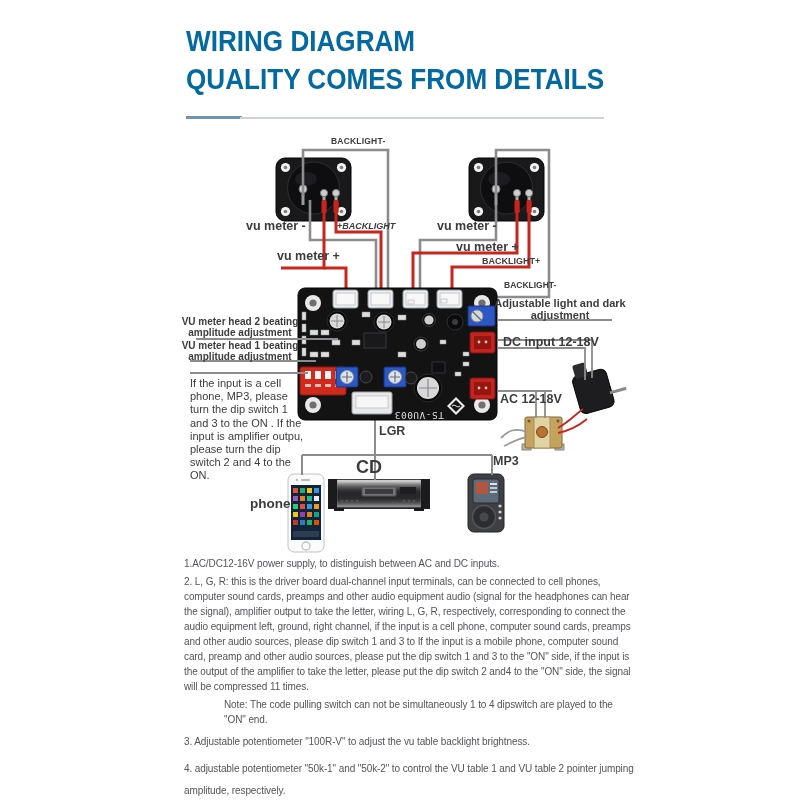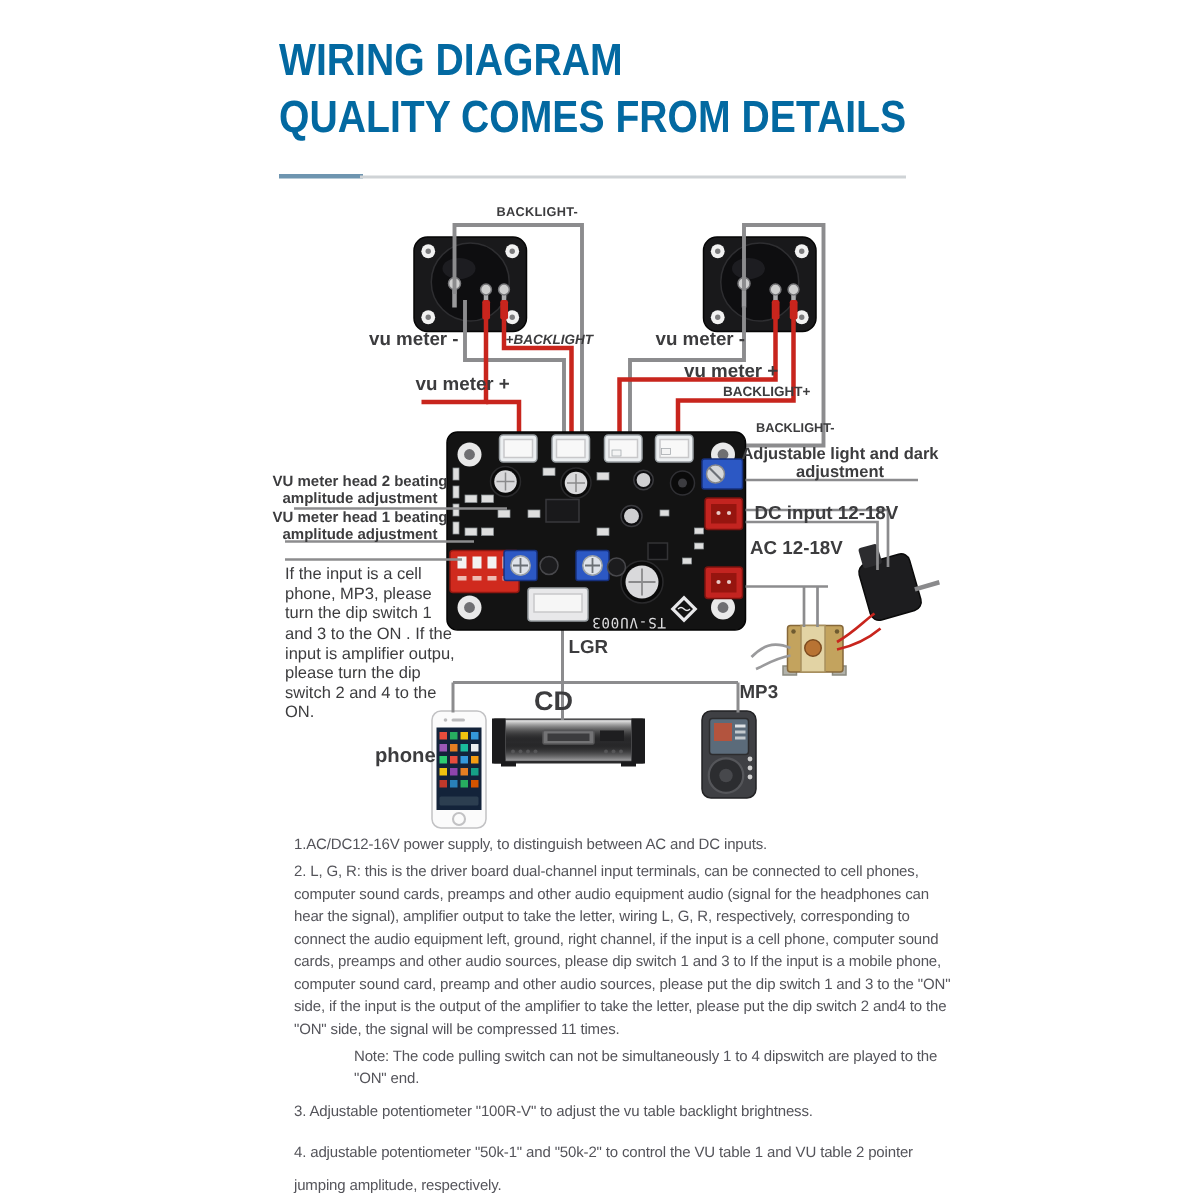--- a/index.html
+++ b/index.html
@@ -10,21 +10,21 @@
   .rule{position:absolute;left:186px;top:116px;width:418px;height:4px;}
   .rule .accent{position:absolute;left:0;top:0;width:56px;height:3px;background:#6e95b0;}
   .rule .rest{position:absolute;left:54px;top:1px;width:364px;height:2px;background:#cfd3d6;}
   svg.diag{position:absolute;left:0;top:0;}
   .lbl{position:absolute;color:#3c3c3e;font-weight:bold;white-space:nowrap;}
   .lbl.wrap{white-space:normal;text-align:center;}
   .dipnote{position:absolute;left:190px;top:377px;width:118px;font-size:11px;font-weight:normal;
            color:#3c3c3e;line-height:1.2;white-space:normal;}
   .notes{position:absolute;left:184px;top:556px;width:452px;color:#54545a;font-size:10px;
          line-height:1.5;letter-spacing:-0.1px;}
-  .notes p{margin:0 0 3px 12px;}
+  .notes p{margin:0 0 3px 0;}
   .notes p.n3{margin-top:1px;padding-left:40px;}
   .notes p.n4{margin-top:7px;}
   .notes p.n5{margin-top:9px;line-height:2.15;}
 </style>
 </head>
 <body>
 
 <div class="canvas">
 
   <div class="hdr">
@@ -316,21 +316,21 @@
   <div class="lbl" style="left:246px;top:219px;font-size:12.5px;">vu meter -</div>
   <div class="lbl" style="left:337px;top:221px;font-size:9px;font-style:italic;">+BACKLIGHT</div>
   <div class="lbl" style="left:277px;top:249px;font-size:12.5px;">vu meter +</div>
   <div class="lbl" style="left:437px;top:219px;font-size:12.5px;">vu meter -</div>
   <div class="lbl" style="left:456px;top:240px;font-size:12.5px;">vu meter +</div>
   <div class="lbl" style="left:482px;top:256px;font-size:9px;">BACKLIGHT+</div>
   <div class="lbl" style="left:504px;top:280px;font-size:8.5px;">BACKLIGHT-</div>
 
   <div class="lbl wrap" style="left:492px;top:298px;width:136px;font-size:11px;line-height:1.05;">Adjustable light and dark adjustment</div>
   <div class="lbl" style="left:503px;top:322px;font-size:12.5px;margin-top:13px;">DC input 12-18V</div>
-  <div class="lbl" style="left:500px;top:358px;font-size:12.5px;">AC 12-18V</div>
+  <div class="lbl" style="left:500px;top:392px;font-size:12.5px;">AC 12-18V</div>
   <div class="lbl wrap" style="left:179px;top:316px;width:122px;font-size:10px;line-height:1.1;">VU meter head 2 beating amplitude adjustment</div>
   <div class="lbl wrap" style="left:179px;top:340px;width:122px;font-size:10px;line-height:1.1;">VU meter head 1 beating amplitude adjustment</div>
   <div class="dipnote">If the input is a cell phone, MP3, please turn the dip switch 1 and 3 to the ON . If the input is amplifier outpu, please turn the dip switch 2 and 4 to the ON.</div>
   <div class="lbl" style="left:379px;top:424px;font-size:12.5px;">LGR</div>
 
   <div class="lbl" style="left:356px;top:457px;font-size:18px;">CD</div>
   <div class="lbl" style="left:493px;top:454px;font-size:12.5px;">MP3</div>
   <div class="lbl" style="left:250px;top:496px;font-size:13.5px;">phone</div>
 
   <div class="notes">

